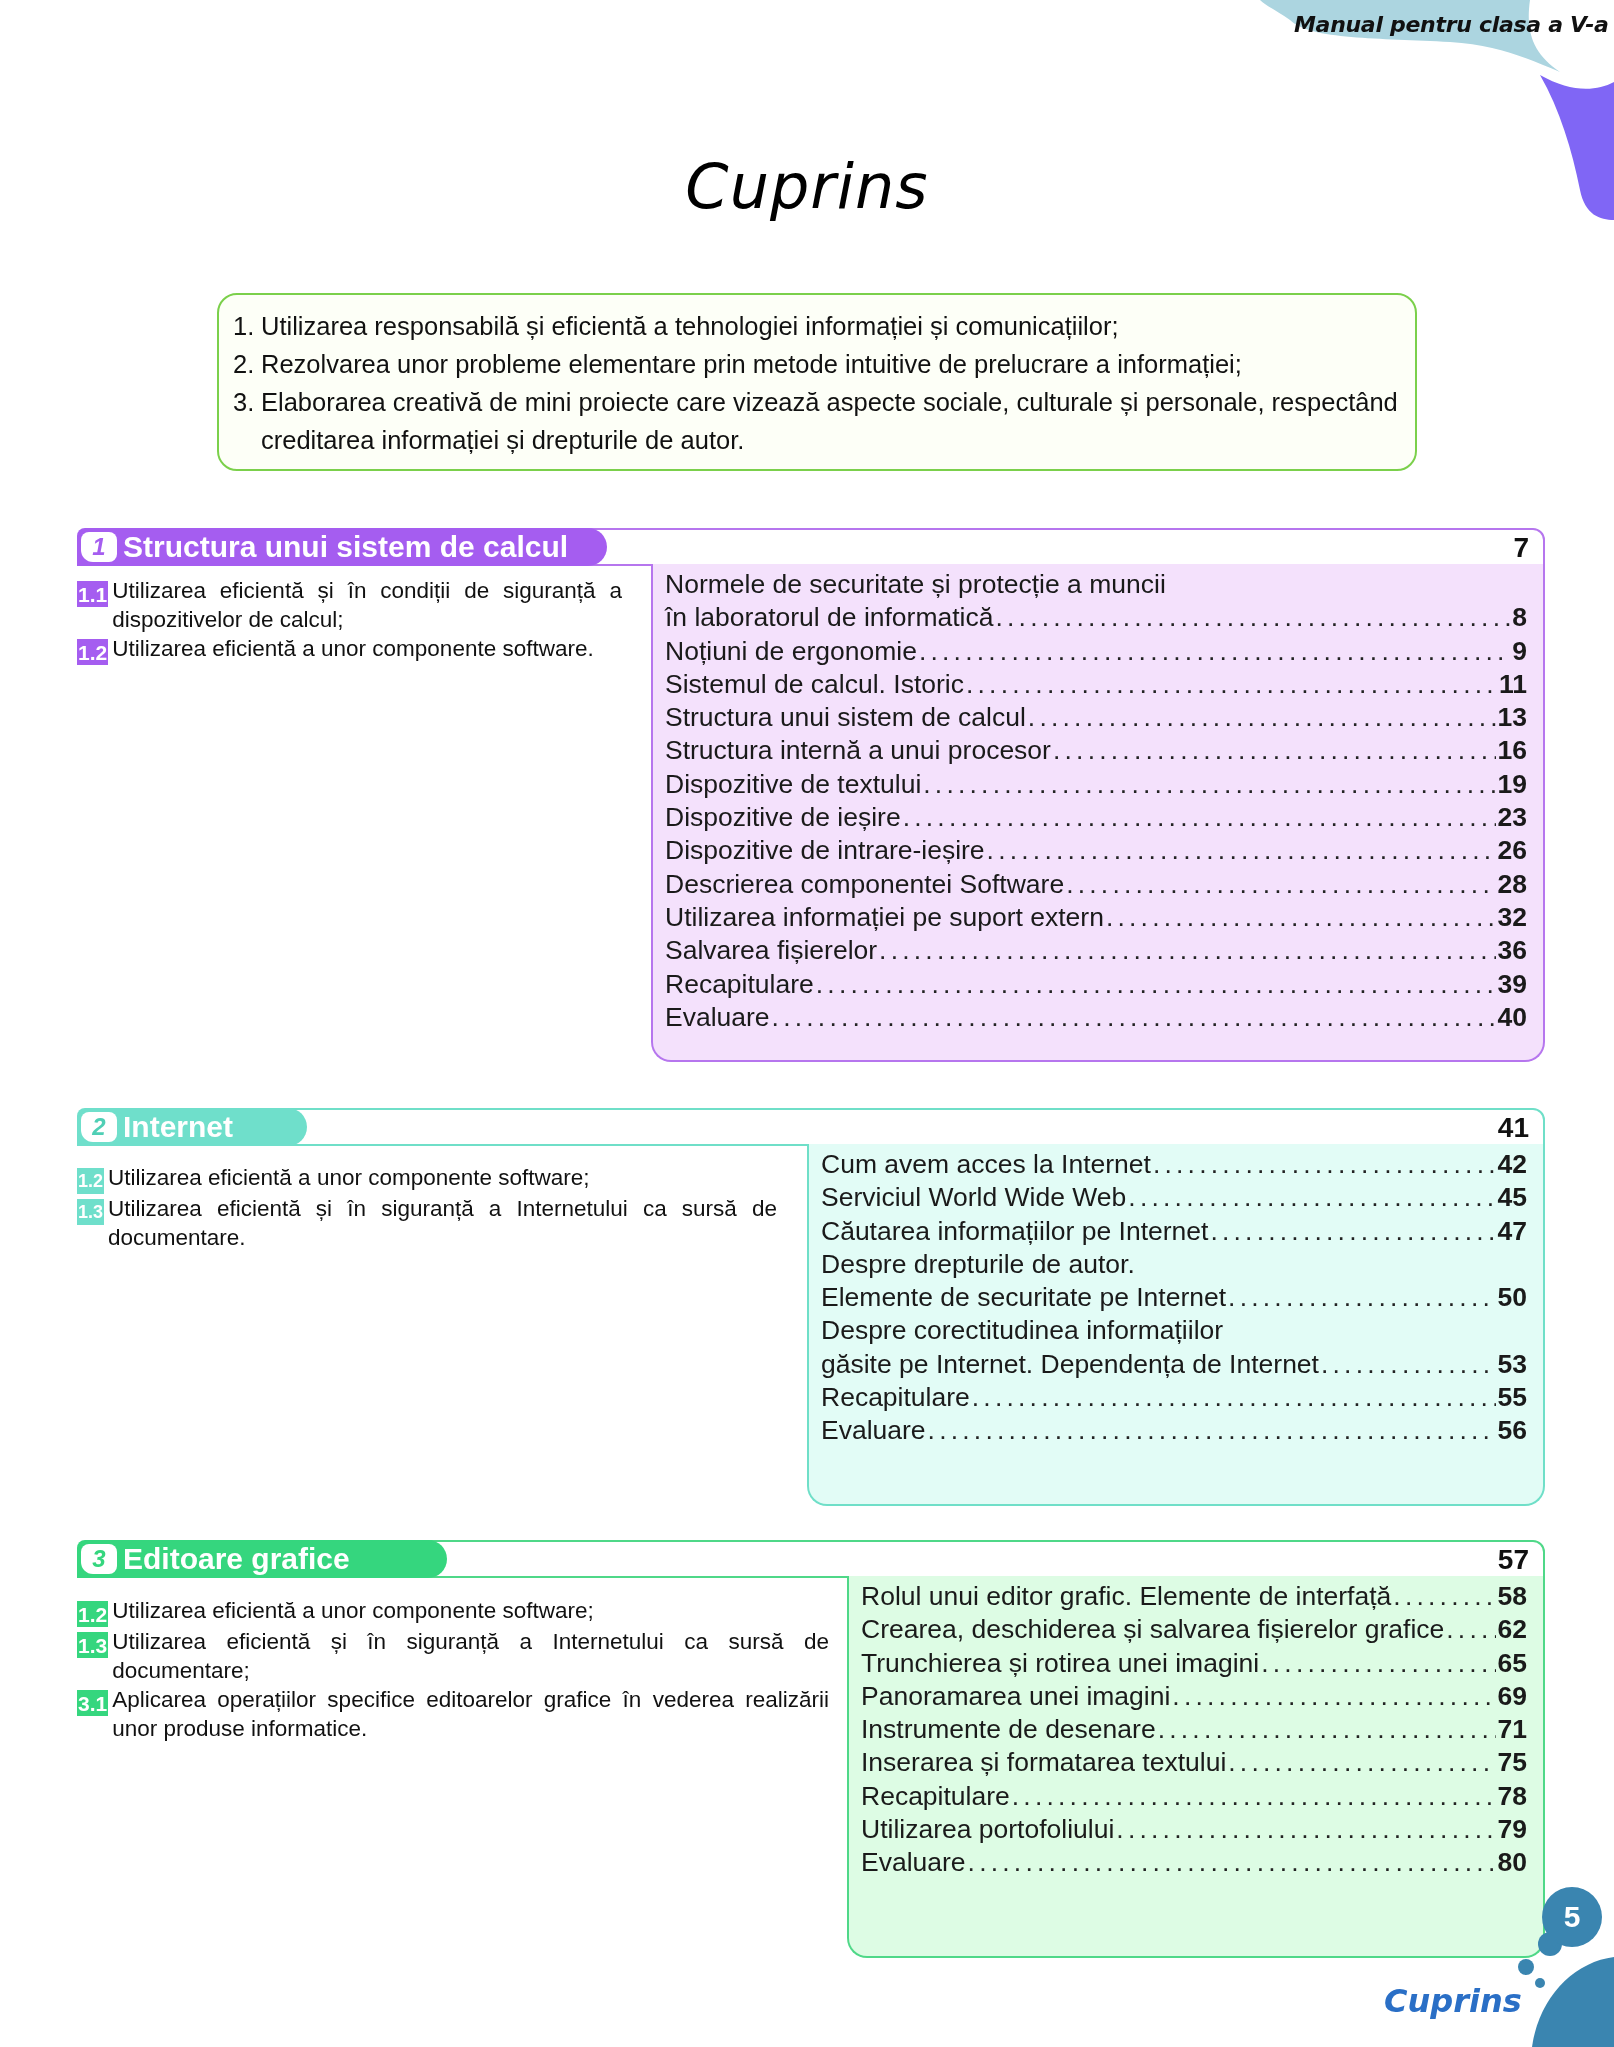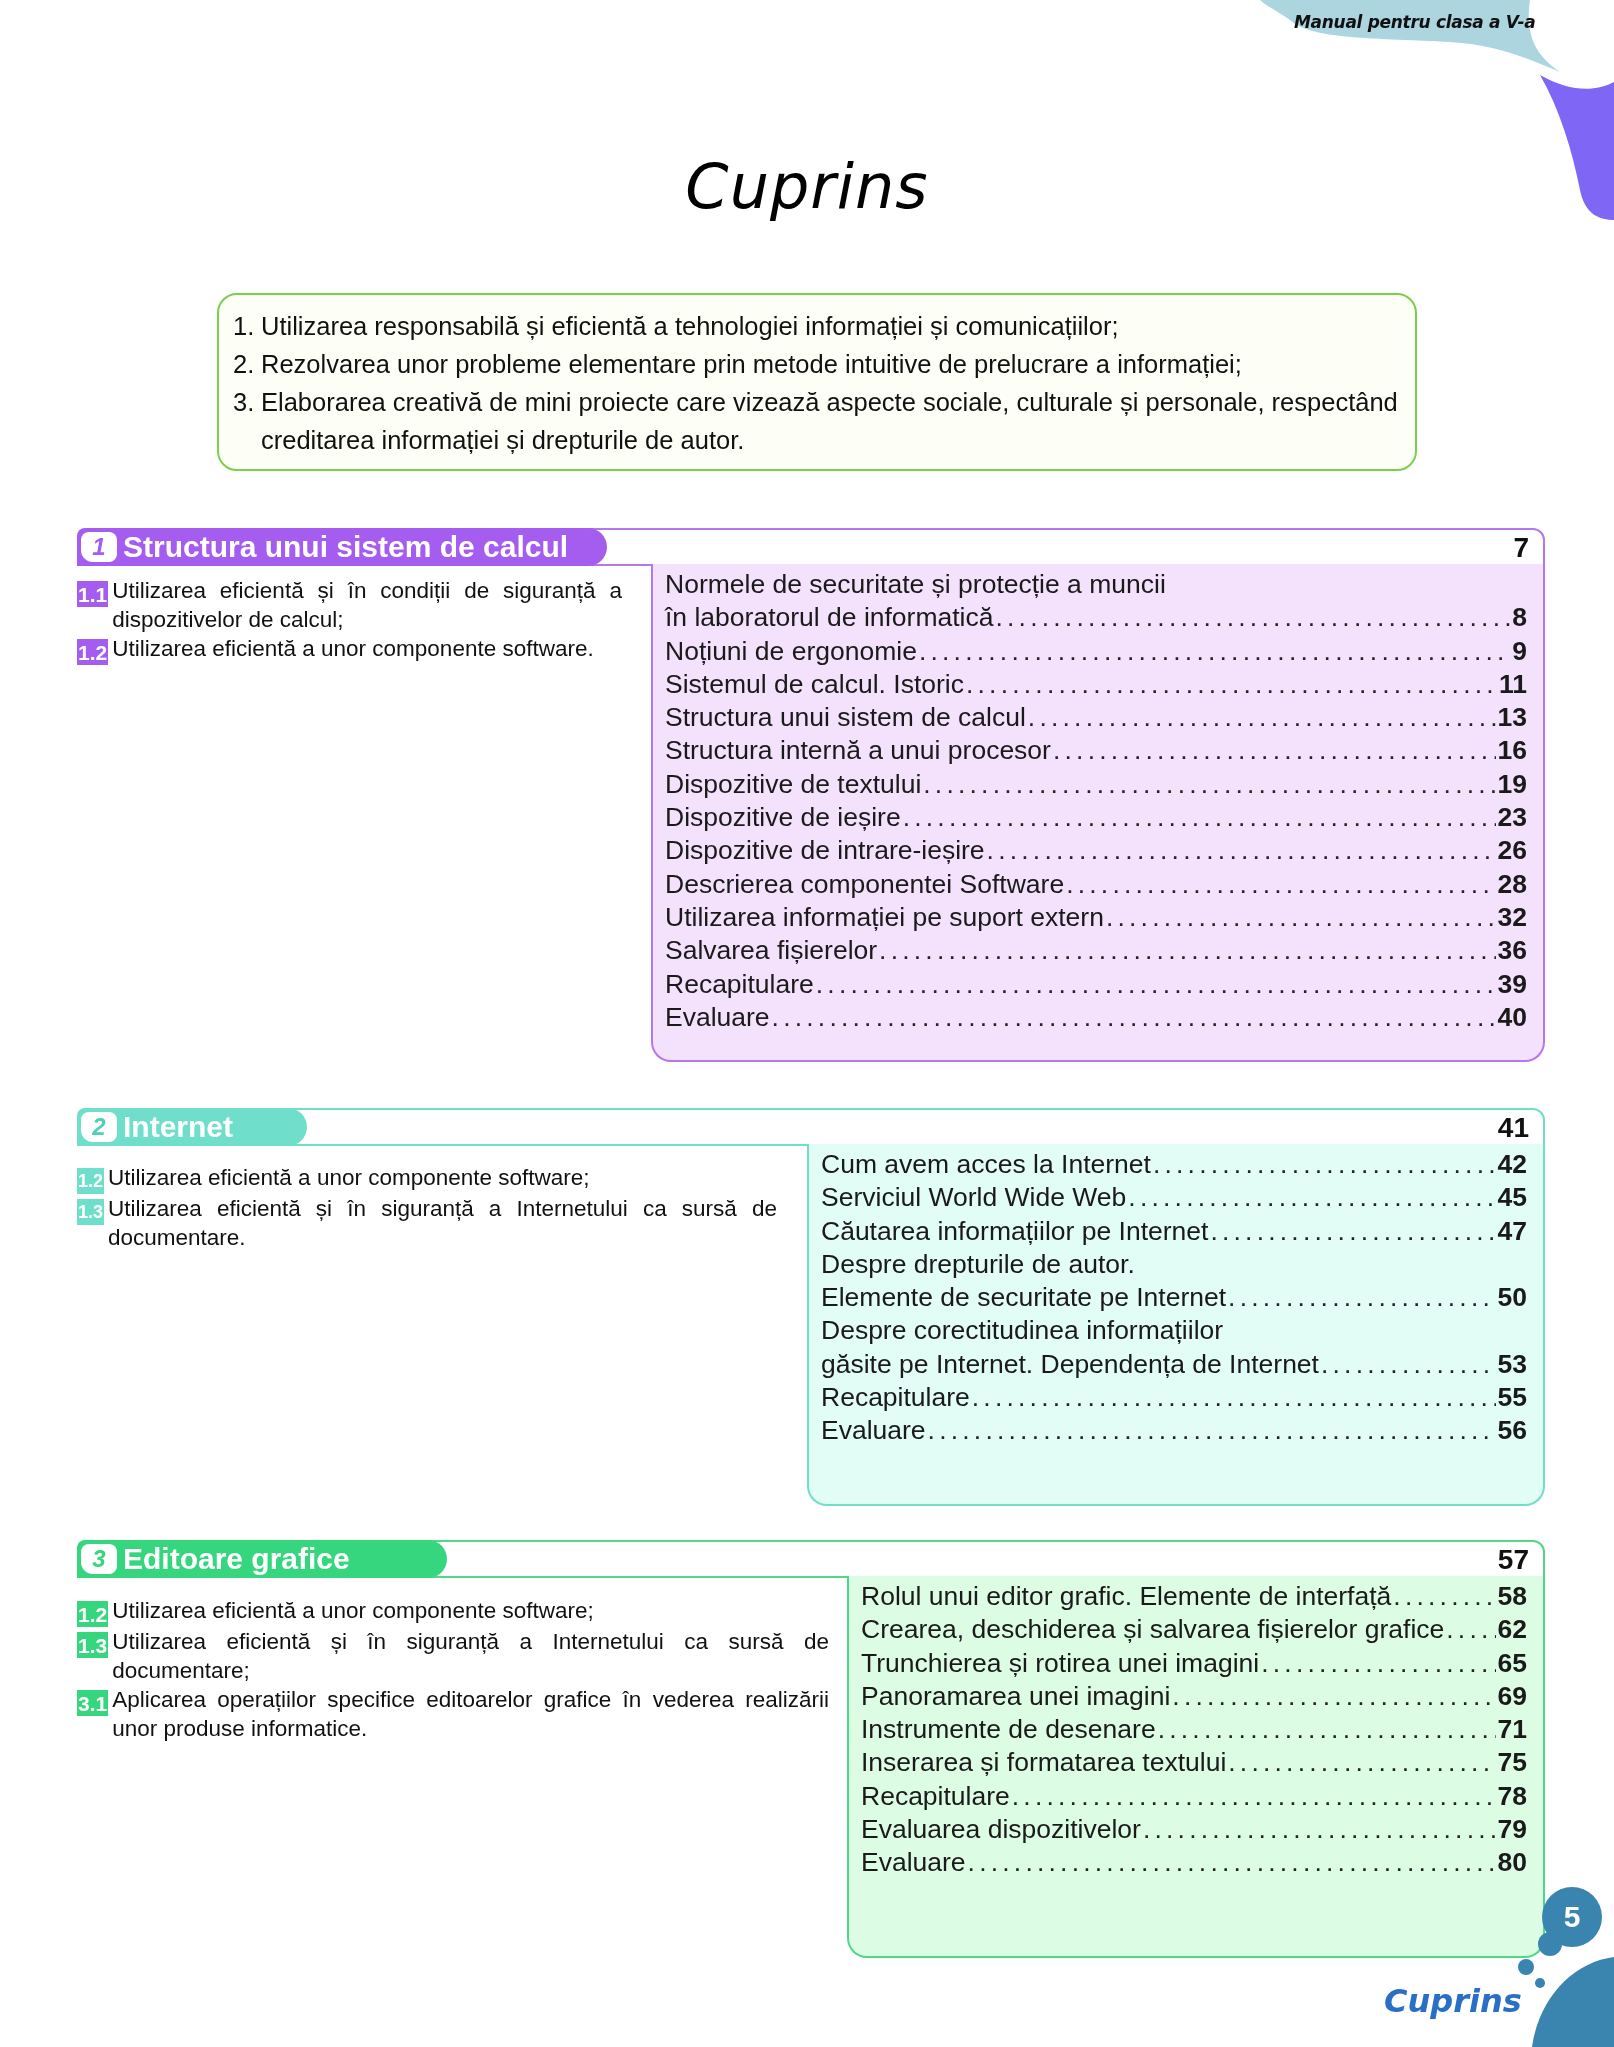--- a/index.html
+++ b/index.html
@@ -4,21 +4,21 @@
 <style>
   * { box-sizing: border-box; margin: 0; padding: 0; }
   html, body { width: 1614px; height: 2047px; background: #ffffff; overflow: hidden; }
   body { position: relative; font-family: "Liberation Sans", "DejaVu Sans", sans-serif; color: #1a1a1a; }
 
   
   .deco-top { position: absolute; top: 0; right: 0; width: 414px; height: 230px; }
   .header-label {
     position: absolute; top: 12px; left: 1294px;
     font-family: "DejaVu Sans", sans-serif; font-style: italic; font-weight: bold;
-    font-size: 17px; color: #111; letter-spacing: -0.3px;
+    font-size: 22px; color: #111; letter-spacing: -0.3px;
   }
   .deco-bottom { position: absolute; right: 0; bottom: 0; width: 130px; height: 220px; }
   .page-number {
     position: absolute; left: 1542px; top: 1887px; width: 60px; height: 60px;
     border-radius: 50%; background: #3a85b0; color: #fff;
     font-weight: bold; font-size: 30px; text-align: center; line-height: 60px;
   }
   .footer-label {
     position: absolute; left: 1384px; top: 1982px;
     font-family: "DejaVu Sans", sans-serif; font-style: italic; font-weight: bold;
@@ -343,21 +343,21 @@
         <span class="t">Inserarea și formatarea textului</span>
         <span class="dots"></span>
         <span class="p">75</span>
       </div>
       <div class="toc-line">
         <span class="t">Recapitulare</span>
         <span class="dots"></span>
         <span class="p">78</span>
       </div>
       <div class="toc-line">
-        <span class="t">Evaluarea dispozitivelor</span>
+        <span class="t">Utilizarea portofoliului</span>
         <span class="dots"></span>
         <span class="p">79</span>
       </div>
       <div class="toc-line">
         <span class="t">Evaluare</span>
         <span class="dots"></span>
         <span class="p">80</span>
       </div>
     </div>
 </section>

